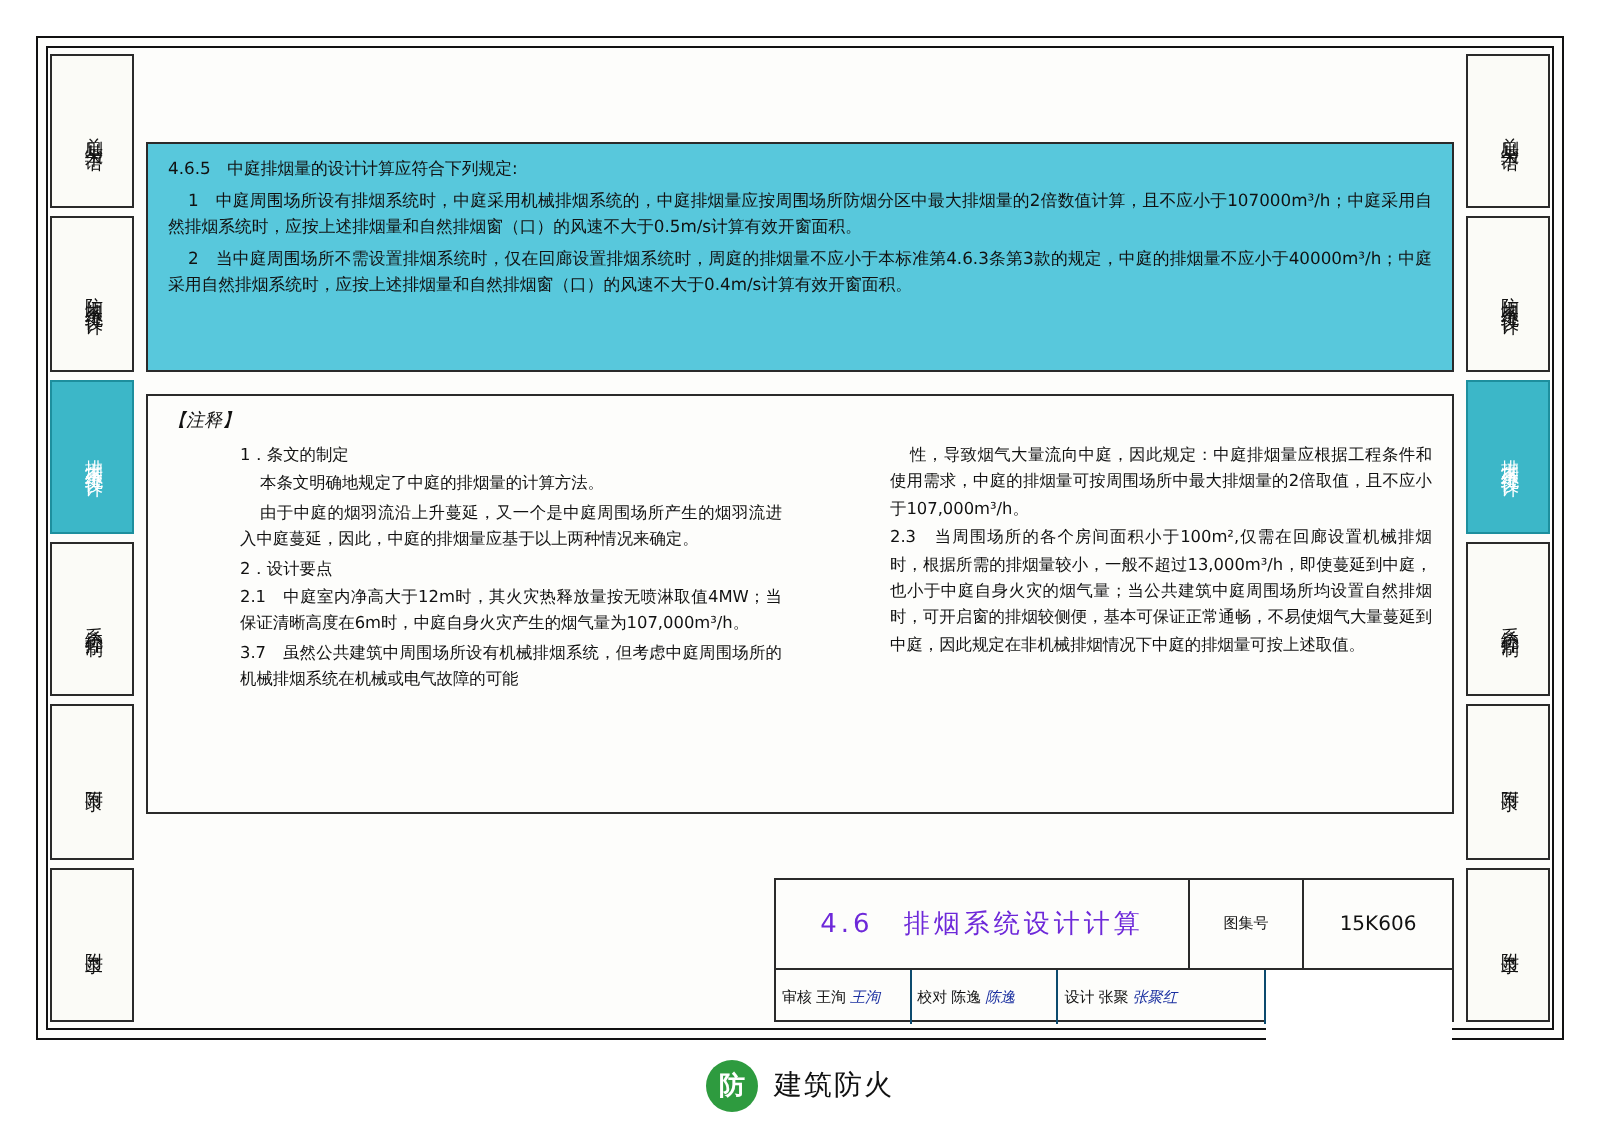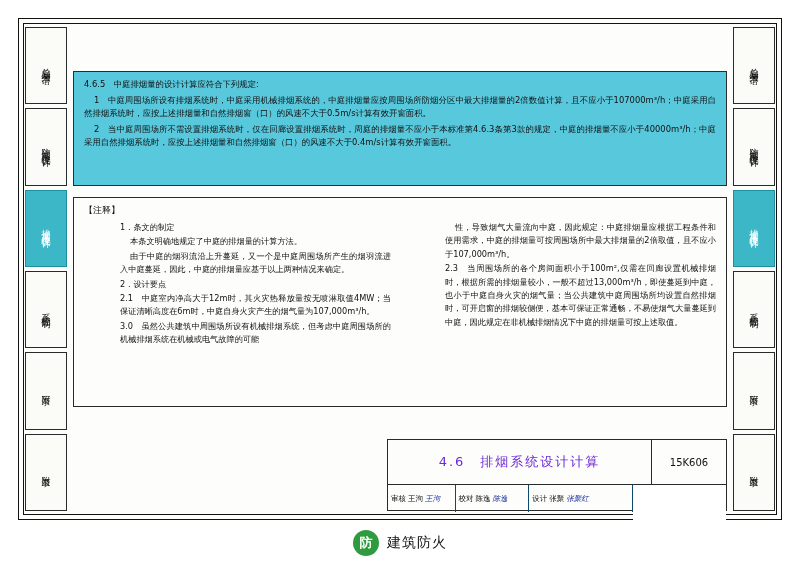--- a/index.html
+++ b/index.html
@@ -116,20 +116,21 @@
     top: 170px;
     height: 210px;
     border: 1px solid #2a2a2a;
     box-sizing: border-box;
     padding: 6px 10px;
   }
   .note-title {
     font-size: 9px;
     color: #111;
     margin: 0 0 4px 0;
+    font-style: italic;
   }
   .note-cols {
     display: flex;
     gap: 18px;
     height: 182px;
   }
   .note-col {
     flex: 1 1 0;
     font-size: 8.2px;
     line-height: 13.4px;
@@ -321,33 +322,34 @@
 
       <div class="note-box">
         <div class="note-title">【注释】</div>
         <div class="note-cols">
           <div class="note-col">
             <p class="sub-h">1．条文的制定</p>
             <p class="para">本条文明确地规定了中庭的排烟量的计算方法。</p>
             <p class="para">由于中庭的烟羽流沿上升蔓延，又一个是中庭周围场所产生的烟羽流进入中庭蔓延，因此，中庭的排烟量应基于以上两种情况来确定。</p>
             <p class="sub-h">2．设计要点</p>
             <p class="sub-h">2.1　中庭室内净高大于12m时，其火灾热释放量按无喷淋取值4MW；当保证清晰高度在6m时，中庭自身火灾产生的烟气量为107,000m³/h。</p>
-            <p class="sub-h">3.0　虽然公共建筑中周围场所设有机械排烟系统，但考虑中庭周围场所的机械排烟系统在机械或电气故障的可能</p>
+            <p class="sub-h">3.7　虽然公共建筑中周围场所设有机械排烟系统，但考虑中庭周围场所的机械排烟系统在机械或电气故障的可能</p>
           </div>
           <div class="note-col">
             <p class="para">性，导致烟气大量流向中庭，因此规定：中庭排烟量应根据工程条件和使用需求，中庭的排烟量可按周围场所中最大排烟量的2倍取值，且不应小于107,000m³/h。</p>
             <p class="sub-h">2.3　当周围场所的各个房间面积小于100m²,仅需在回廊设置机械排烟时，根据所需的排烟量较小，一般不超过13,000m³/h，即使蔓延到中庭，也小于中庭自身火灾的烟气量；当公共建筑中庭周围场所均设置自然排烟时，可开启窗的排烟较侧便，基本可保证正常通畅，不易使烟气大量蔓延到中庭，因此规定在非机械排烟情况下中庭的排烟量可按上述取值。</p>
           </div>
         </div>
       </div>
 
 
       <div class="titleblock">
         <div class="tb-top">
           <div class="tb-title">4.6　排烟系统设计计算</div>
+          <div class="tb-no">图集号</div>
           <div class="tb-code">15K606</div>
         </div>
         <div class="tb-bot">
           <div class="tb-cell approve">
             <span class="tb-lbl">审核</span>
             <span class="tb-lbl">王洵</span>
             <span class="tb-val">王洵</span>
           </div>
           <div class="tb-cell audit">
             <span class="tb-lbl">校对</span>

